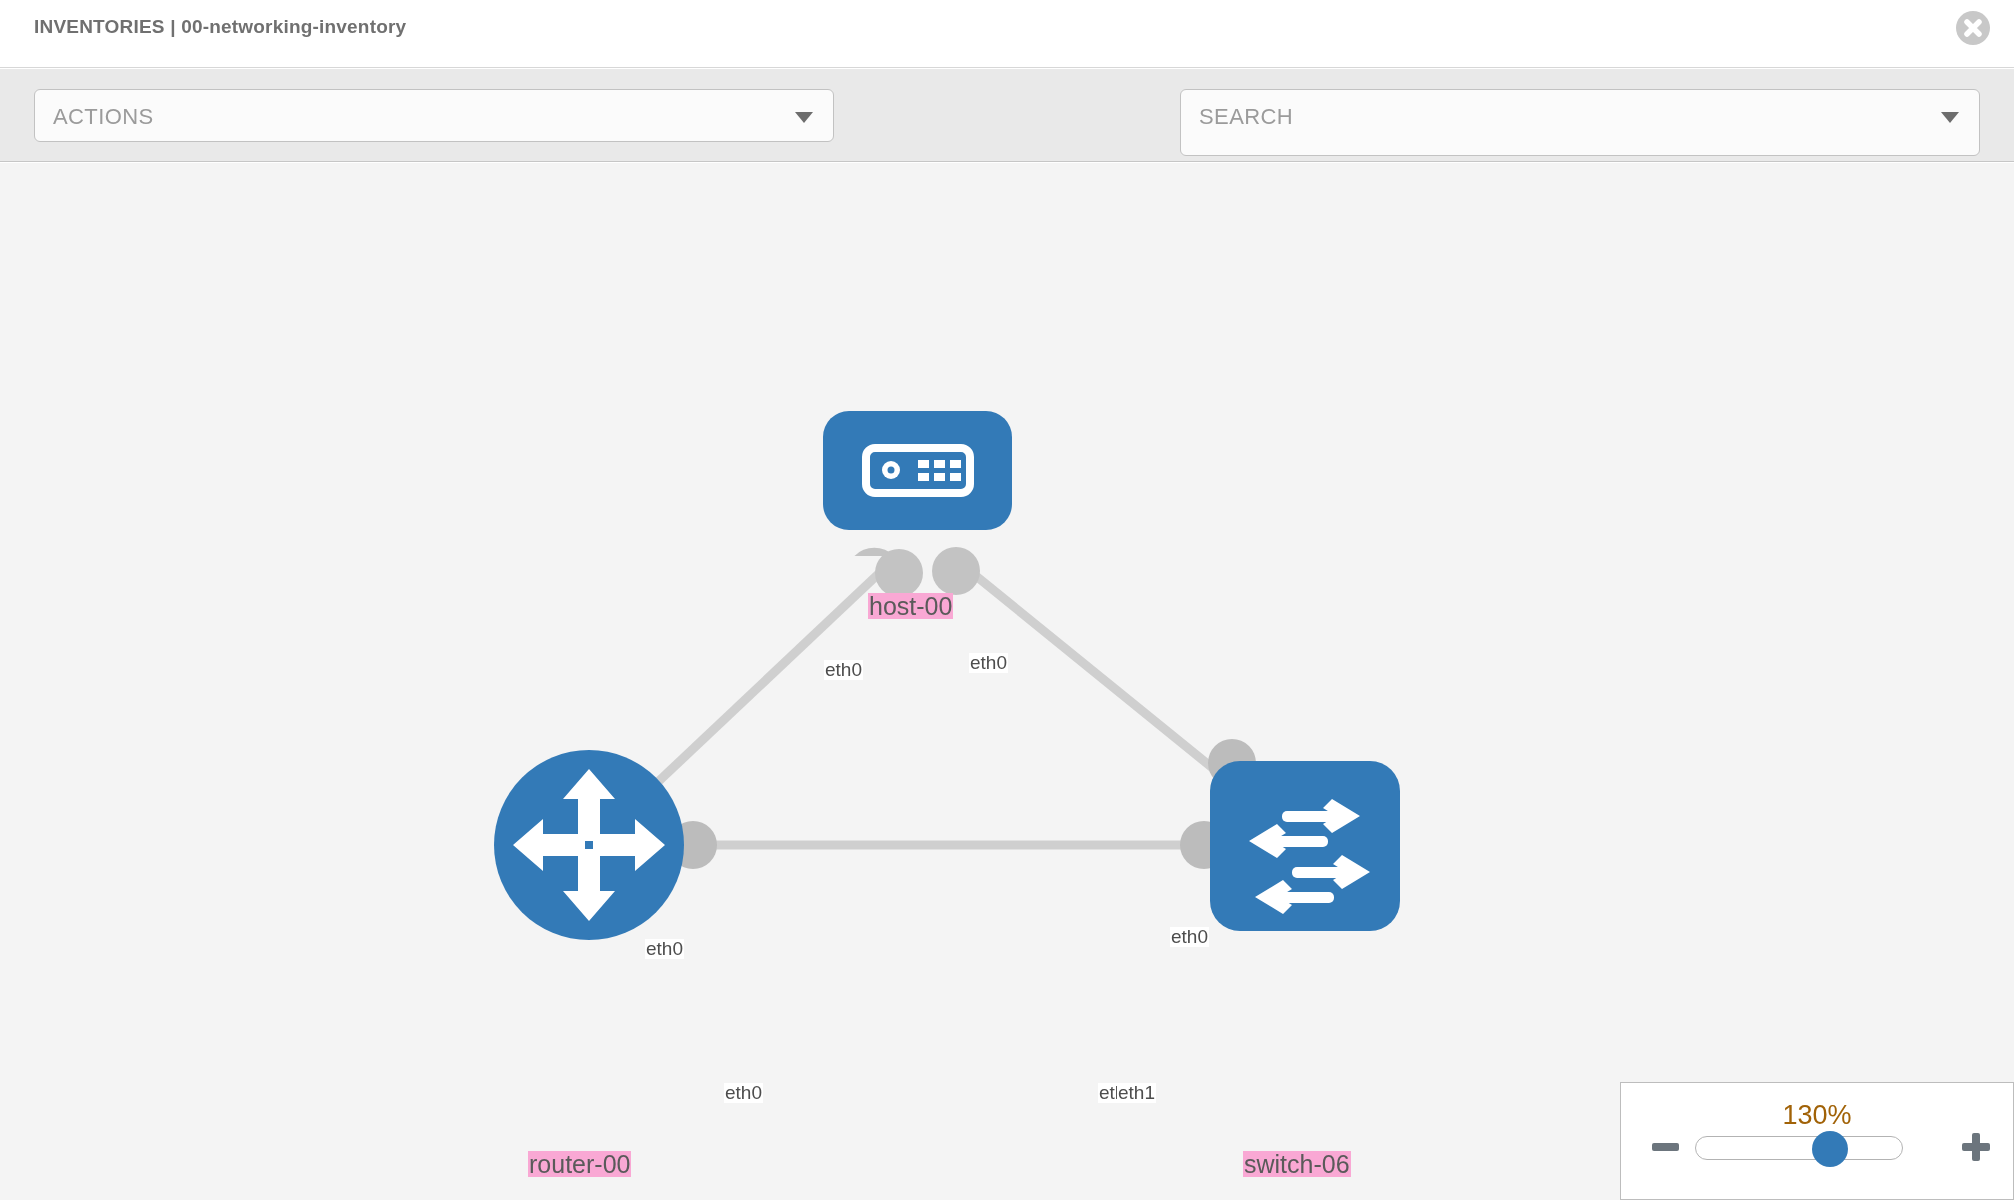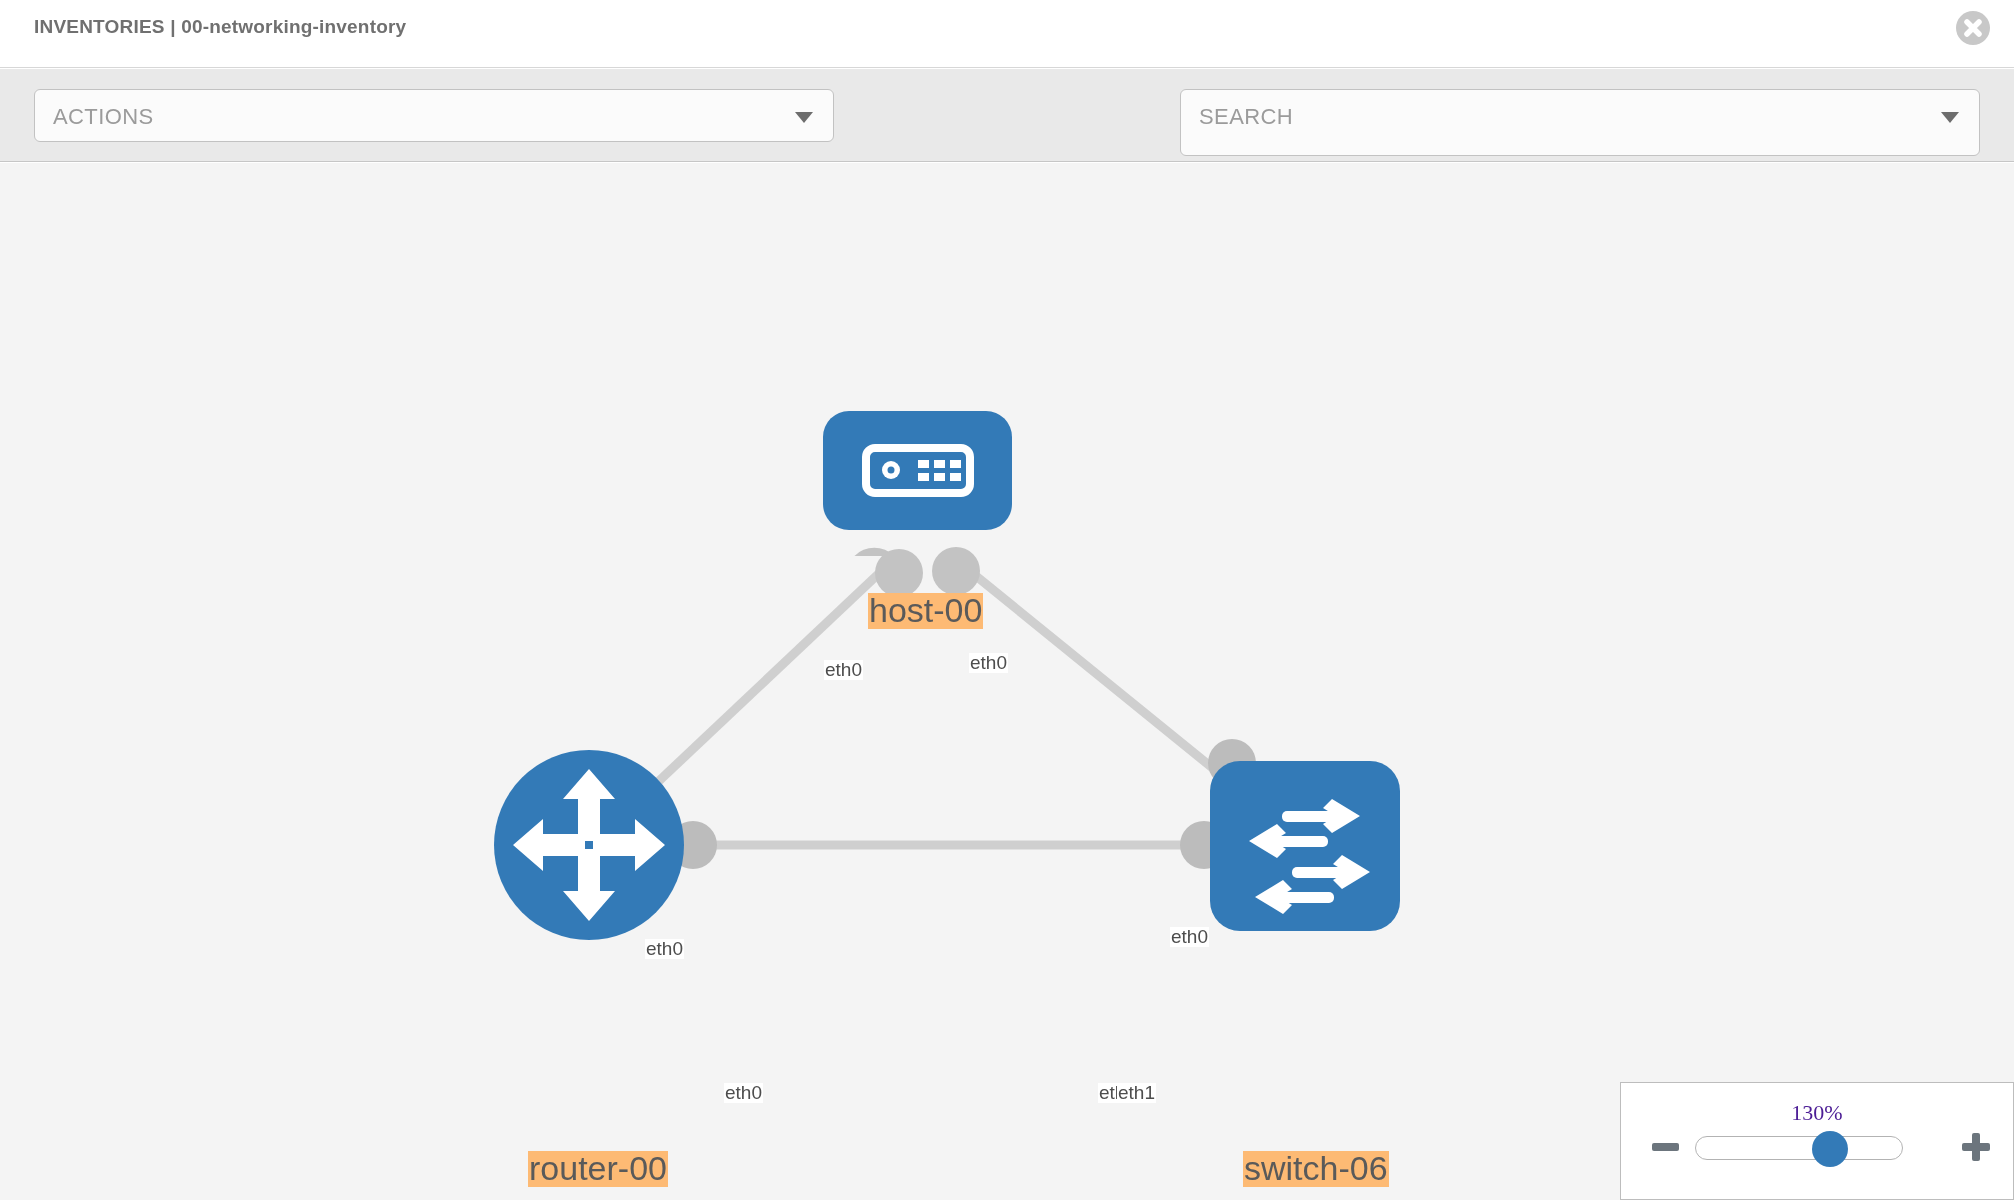--- a/index.html
+++ b/index.html
@@ -110,23 +110,23 @@
     left: 0; top: 163px;
     width: 2014px; height: 1037px;
     background: #f4f4f4;
     overflow: hidden;
   }
   #topology { position: absolute; left: 0; top: 0; }
 
   
   .node-label {
     position: absolute;
-    font-size: 34px;
+    font-size: 25px;
     color: #5a5a5a;
-    background: #fdba74;
+    background: #f9a8d4;
     white-space: nowrap;
     line-height: 1.05;
     padding: 0 1px;
   }
   .iface-label {
     position: absolute;
     font-size: 19px;
     color: #4d4d4d;
     background: #ffffff;
     white-space: nowrap;
@@ -140,23 +140,22 @@
     position: absolute;
     left: 1620px; top: 1082px;
     width: 394px; height: 118px;
     background: #ffffff;
     border: 1px solid #bdbdbd;
   }
   .zoom-pct {
     position: absolute;
     left: 0; right: 0; top: 17px;
     text-align: center;
-    font-size: 22px;
-    color: #4c1d95;
-    font-family: Liberation Serif, serif;
+    font-size: 27px;
+    color: #a16207;
   }
   .zoom-minus, .zoom-plus {
     position: absolute;
     top: 47px;
     width: 34px; height: 34px;
     cursor: pointer;
   }
   .zoom-minus { left: 28px; }
   .zoom-plus  { right: 20px; }
   .zoom-minus::before {

